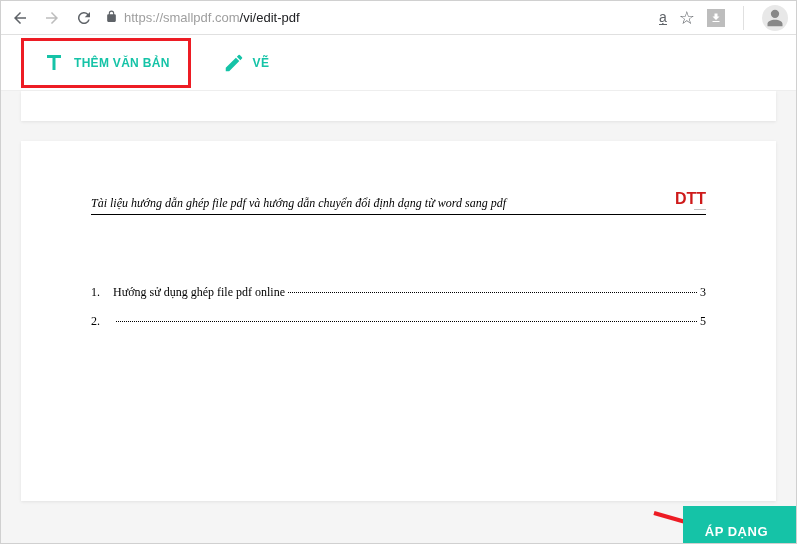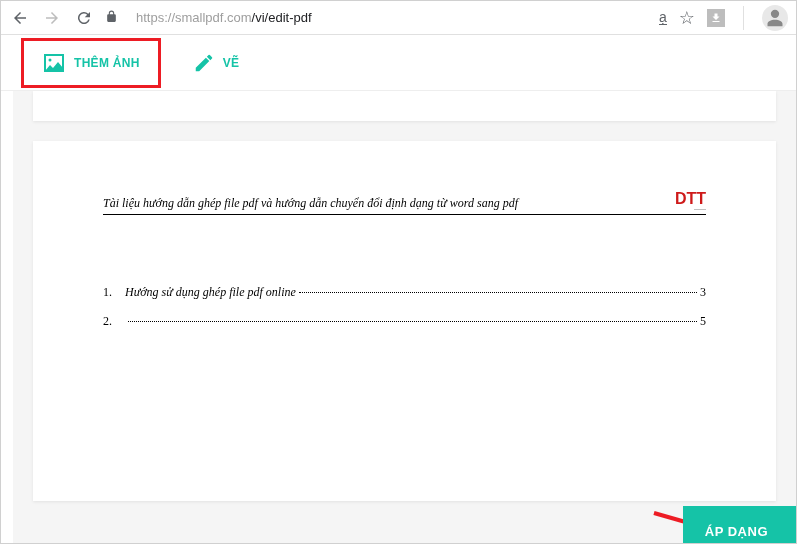--- a/index.html
+++ b/index.html
@@ -28,21 +28,21 @@
       align-items: center;
       justify-content: center;
       color: #5f6368;
       cursor: pointer;
     }
     .nav-btn.disabled { color: #bdbdbd; }
     .url-area {
       flex: 1;
       display: flex;
       align-items: center;
-      gap: 18px;
+      gap: 6px;
     }
     .lock { color: #5f6368; }
     .url-text {
       color: #202124;
       font-size: 13px;
     }
     .url-gray { color: #9e9e9e; }
     .right-icons { display: flex; align-items: center; gap: 12px; color: #5f6368; }
     .translate-icon {
       font-size: 14px;
@@ -100,21 +100,20 @@
       cursor: pointer;
       letter-spacing: 0.3px;
     }
     .tool-icon { display: flex; align-items: center; justify-content: center; }
 
     .workspace {
       background: #f5f5f5;
       height: calc(100% - 34px - 56px);
       overflow: hidden;
       position: relative;
-      margin-left: 12px;
     }
     .top-strip {
       background: #fff;
       height: 30px;
       margin: 0 20px 20px 20px;
       box-shadow: 0 1px 3px rgba(0,0,0,0.08);
     }
     .page {
       background: #fff;
       margin: 0 20px;
@@ -152,21 +151,21 @@
     .toc {
       margin-top: 70px;
     }
     .toc-item {
       display: flex;
       font-size: 12px;
       margin-bottom: 14px;
       align-items: baseline;
     }
     .toc-num { width: 22px; }
-    .toc-label { white-space: nowrap; font-style: italic; }
+    .toc-label { white-space: nowrap; }
     .toc-dots {
       flex: 1;
       border-bottom: 1px dotted #000;
       margin: 0 3px;
       position: relative;
       top: -3px;
     }
     .toc-page { }
 
     .apply-btn {
@@ -231,26 +230,24 @@
         </svg>
     </div>
   </div>
 </div>
 
 <div class="toolbar">
   <div class="highlight-box">
     <div class="tool-btn">
       <span class="tool-icon">
         <svg width="24" height="24" viewBox="0 0 24 24">
-            <path fill="none" stroke="#15c3a7" stroke-width="2" d="M3 4h18v16H3z"></path>
-            <circle cx="8" cy="9" r="1.5" fill="#15c3a7"></circle>
-            <path fill="#15c3a7" d="M3 20l5-6 3 3 5-6 5 6v3H3z"></path>
+            <path fill="#15c3a7" d="M5 4v3h5.5v12h3V7H19V4z"></path>
           </svg>
       </span>
-      <span>THÊM ẢNH</span>
+      <span>THÊM VĂN BẢN</span>
     </div>
   </div>
   <div class="tool-btn">
     <span class="tool-icon">
       <svg width="22" height="22" viewBox="0 0 24 24">
           <path fill="#15c3a7" d="M3 17.25V21h3.75L17.81 9.94l-3.75-3.75L3 17.25M20.71 7.04a1 1 0 0 0 0-1.41l-2.34-2.34a1 1 0 0 0-1.41 0l-1.83 1.83 3.75 3.75 1.83-1.83z"></path>
         </svg>
     </span>
     <span>VẼ</span>
   </div>

